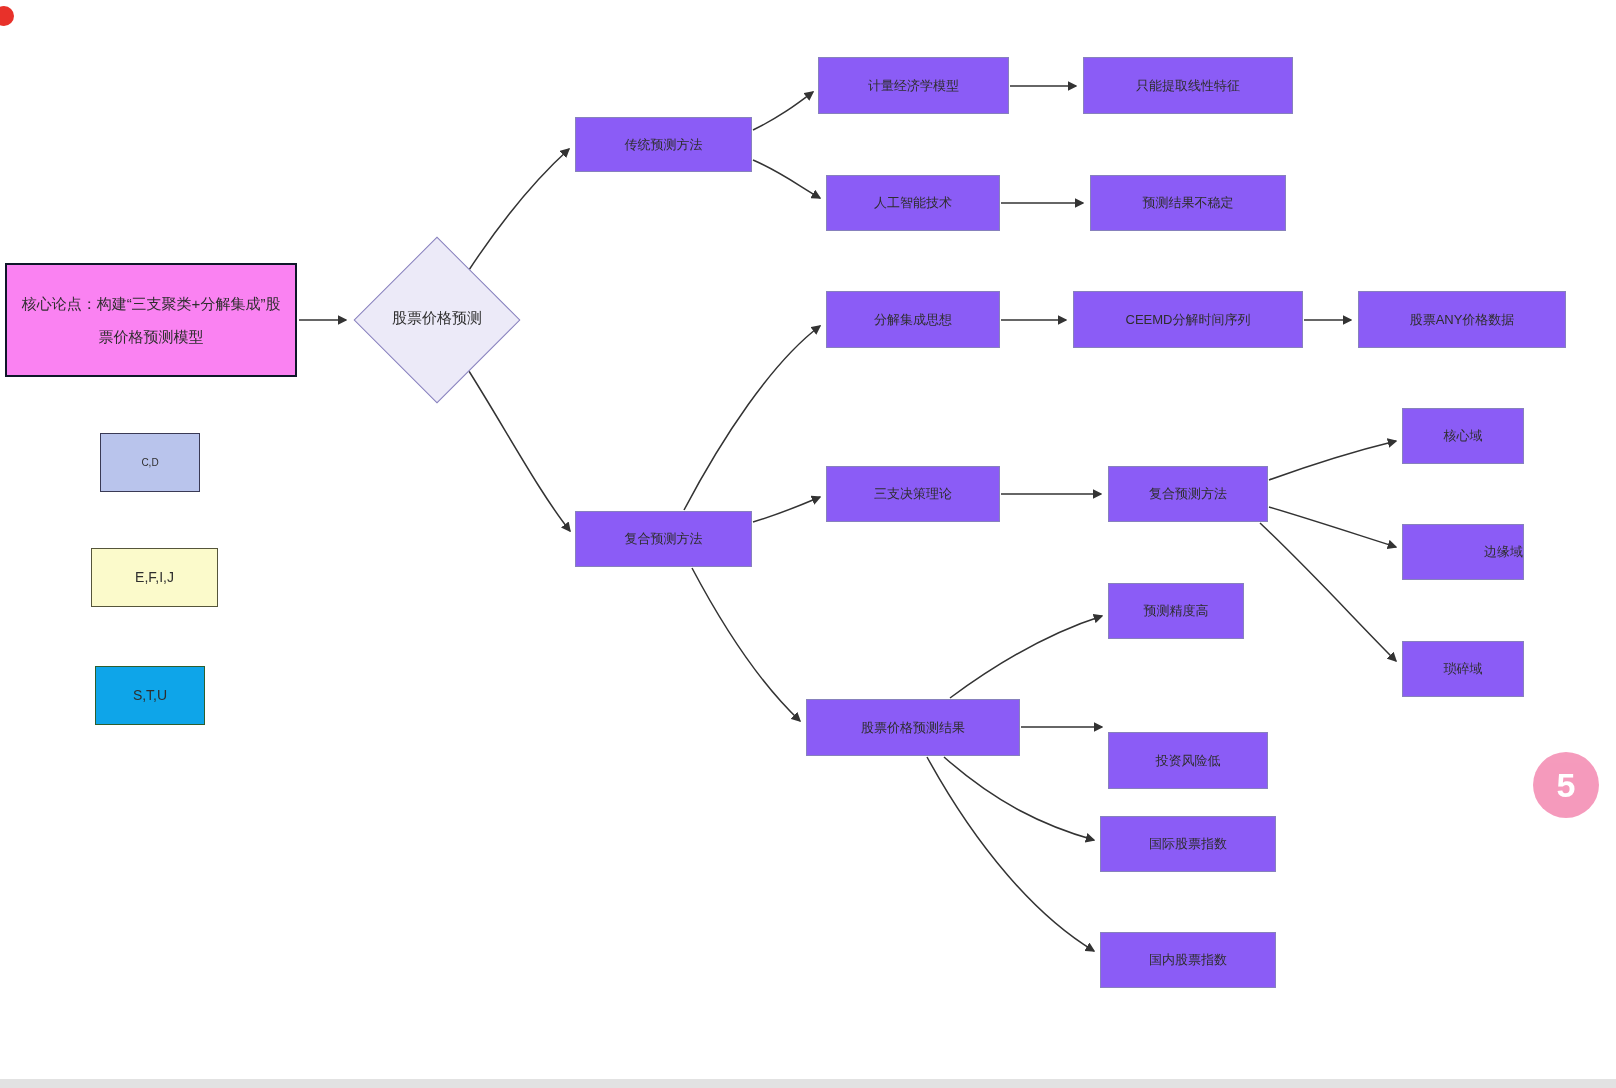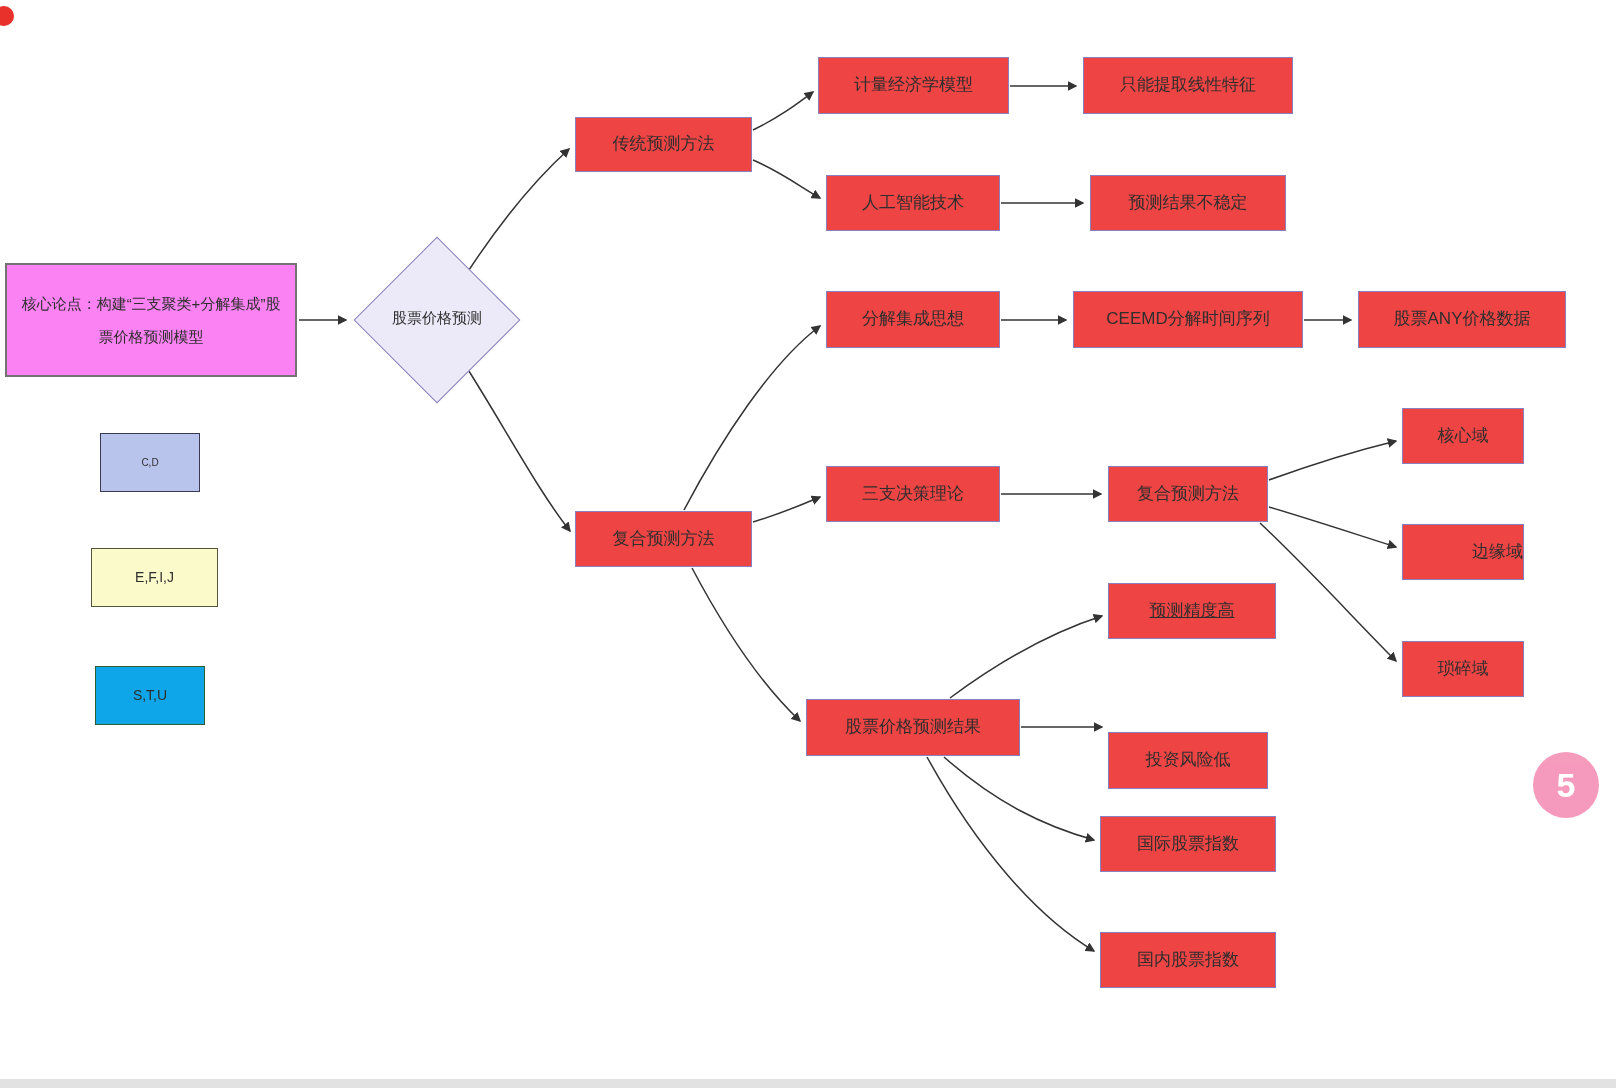--- a/index.html
+++ b/index.html
@@ -20,29 +20,29 @@
     left: 0; top: 0;
     width: 1616px; height: 1088px;
     pointer-events: none;
   }
   .node {
     position: absolute;
     display: flex;
     align-items: center;
     justify-content: center;
     text-align: center;
-    font-size: 17px;
+    font-size: 13px;
     color: #2e2e2e;
-    background: #ef4444;
+    background: #8b5cf6;
     border: 1.3px solid #8781bd;
     line-height: 1.35;
   }
   .node.pink {
     background: #fa82f2;
-    border: 2px solid #737373;
+    border: 2px solid #0f172a;
     line-height: 2.2;
     padding: 4px 12px;
     font-size: 15px;
   }
   .node.legend-blue   { background: #b9c4ec; border: 1.8px solid #3a3a55; font-size: 10px; }
   .node.legend-yellow { background: #fbfacb; border: 1.8px solid #55553a; font-size: 14px; }
   .node.legend-green  { background: #0ea5e9; border: 1.8px solid #2e5e2e; font-size: 14px; }
 
   .diamond-shape {
     position: absolute;
@@ -179,21 +179,21 @@
   </div>
   <div class="node" style="left:1402px; top:524px; width:122px; height:56px;justify-content:flex-end;">
     <span>边缘域</span>
   </div>
   <div class="node" style="left:1402px; top:641px; width:122px; height:56px;">
     <span>琐碎域</span>
   </div>
   <div class="node" style="left:806px; top:699px; width:214px; height:57px;">
     <span>股票价格预测结果</span>
   </div>
-  <div class="node" style="left:1108px; top:583px; width:168px; height:56px;text-decoration:underline;">
+  <div class="node" style="left:1108px; top:583px; width:136px; height:56px;">
     <span>预测精度高</span>
   </div>
   <div class="node" style="left:1108px; top:732px; width:160px; height:57px;">
     <span>投资风险低</span>
   </div>
   <div class="node" style="left:1100px; top:816px; width:176px; height:56px;">
     <span>国际股票指数</span>
   </div>
   <div class="node" style="left:1100px; top:932px; width:176px; height:56px;">
     <span>国内股票指数</span>

